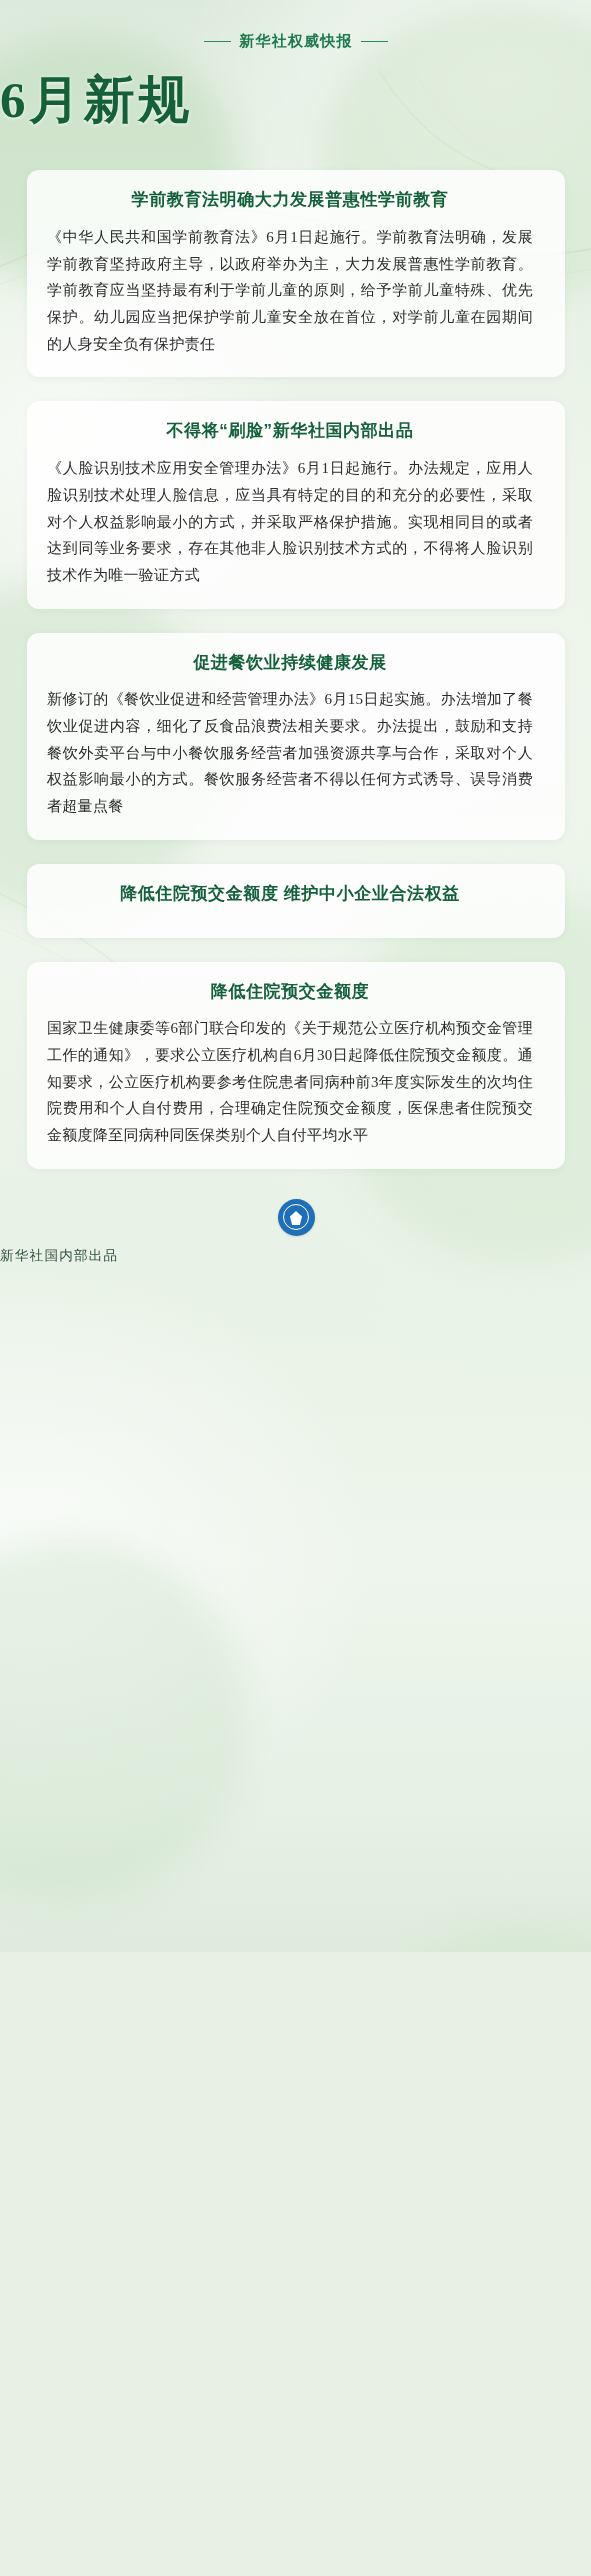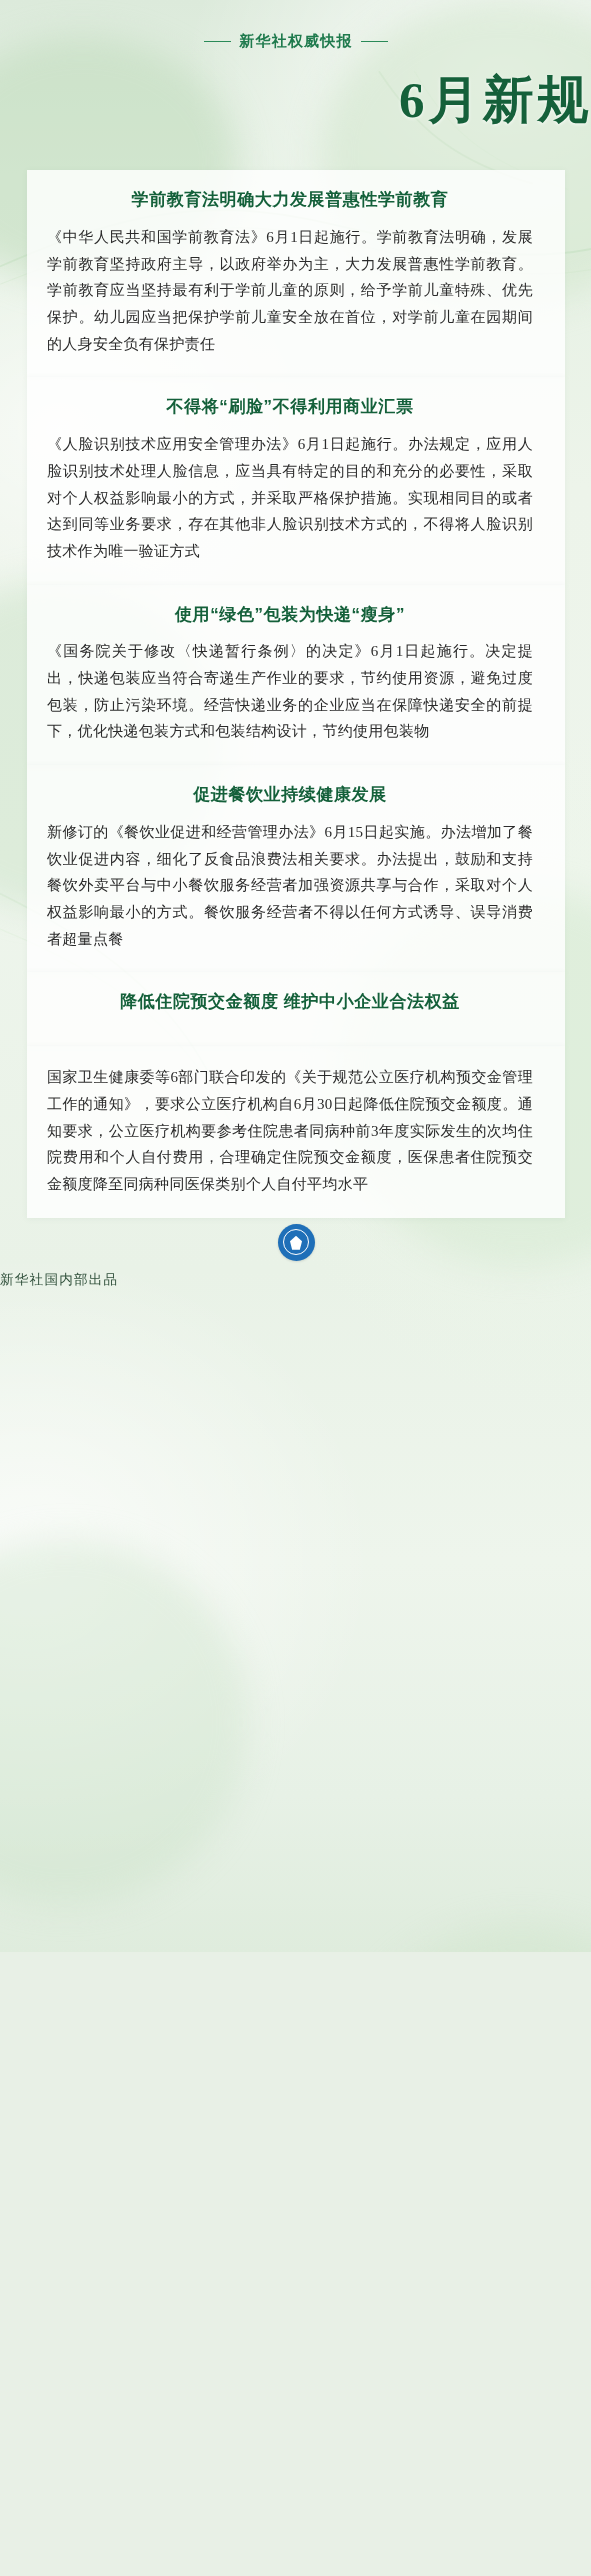--- a/index.html
+++ b/index.html
@@ -61,45 +61,45 @@
     font-weight: bold;
   }
   .masthead-line .rule {
     display: inline-block;
     width: 27px;
     height: 1.2px;
     background: #2a8a58;
   }
   .title-block {
     position: relative;
-    text-align: right;
+    text-align: left;
     margin-top: 21px;
     padding-bottom: 14px;
-    margin-left: 48px;
   }
   .title-line1, .title-line2 {
     color: #15603a;
     font-weight: bold;
     letter-spacing: 3.6px;
     font-family: "Liberation Serif", serif;
     text-shadow: 0 1.2px 3.6px rgba(255,255,255,0.8);
   }
   .title-line1 { font-size: 51px; line-height: 1.12; }
   .title-line2 { font-size: 45px; line-height: 1.18; margin-top: 2.4px; }
 
   
   .cards {
     position: relative;
     padding: 27px 27px 0 27px;
   }
   .card {
     position: relative;
     background: rgba(255,255,255,0.82);
-    border-radius: 0;
+    border-radius: 12px;
     padding: 18px 32px 20px 20px;
+    margin-bottom: 24px;
     box-shadow: 0 1.2px 6px rgba(90,130,95,0.07);
   }
   .card h2 {
     margin: 0 0 12px 0;
     text-align: center;
     font-size: 17px;
     line-height: 1.4;
     color: #14603a;
     font-weight: bold;
     letter-spacing: 0.6px;
@@ -200,39 +200,36 @@
   </div>
 
   <div class="cards">
 
     <div class="card">
       <h2>学前教育法明确大力发展普惠性学前教育</h2>
       <p>《中华人民共和国学前教育法》6月1日起施行。学前教育法明确，发展学前教育坚持政府主导，以政府举办为主，大力发展普惠性学前教育。学前教育应当坚持最有利于学前儿童的原则，给予学前儿童特殊、优先保护。幼儿园应当把保护学前儿童安全放在首位，对学前儿童在园期间的人身安全负有保护责任</p>
     </div>
 
     <div class="card">
-      <h2>不得将“刷脸”不得利用商业汇票</h2>
+      <h2>不得将“刷脸”新华社国内部出品</h2>
       <p>《人脸识别技术应用安全管理办法》6月1日起施行。办法规定，应用人脸识别技术处理人脸信息，应当具有特定的目的和充分的必要性，采取对个人权益影响最小的方式，并采取严格保护措施。实现相同目的或者达到同等业务要求，存在其他非人脸识别技术方式的，不得将人脸识别技术作为唯一验证方式</p>
     </div>
 
-    <div class="card">
-      <h2>使用“绿色”包装为快递“瘦身”</h2>
-      <p>《国务院关于修改〈快递暂行条例〉的决定》6月1日起施行。决定提出，快递包装应当符合寄递生产作业的要求，节约使用资源，避免过度包装，防止污染环境。经营快递业务的企业应当在保障快递安全的前提下，优化快递包装方式和包装结构设计，节约使用包装物</p>
-    </div>
 
     <div class="card">
       <h2>促进餐饮业持续健康发展</h2>
       <p>新修订的《餐饮业促进和经营管理办法》6月15日起实施。办法增加了餐饮业促进内容，细化了反食品浪费法相关要求。办法提出，鼓励和支持餐饮外卖平台与中小餐饮服务经营者加强资源共享与合作，采取对个人权益影响最小的方式。餐饮服务经营者不得以任何方式诱导、误导消费者超量点餐</p>
     </div>
 
     <div class="card">
       <h2>降低住院预交金额度 维护中小企业合法权益</h2>
     </div>
 
     <div class="card">
+      <h2>降低住院预交金额度</h2>
       <p>国家卫生健康委等6部门联合印发的《关于规范公立医疗机构预交金管理工作的通知》，要求公立医疗机构自6月30日起降低住院预交金额度。通知要求，公立医疗机构要参考住院患者同病种前3年度实际发生的次均住院费用和个人自付费用，合理确定住院预交金额度，医保患者住院预交金额度降至同病种同医保类别个人自付平均水平</p>
     </div>
 
   </div>
 
   <div class="footer">
     <div class="emblem"></div>
     <div class="footer-text">新华社国内部出品</div>
   </div>
 

